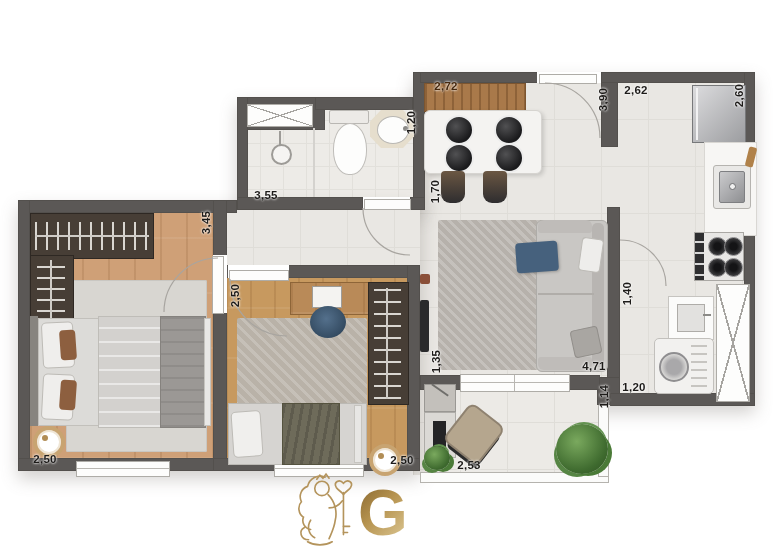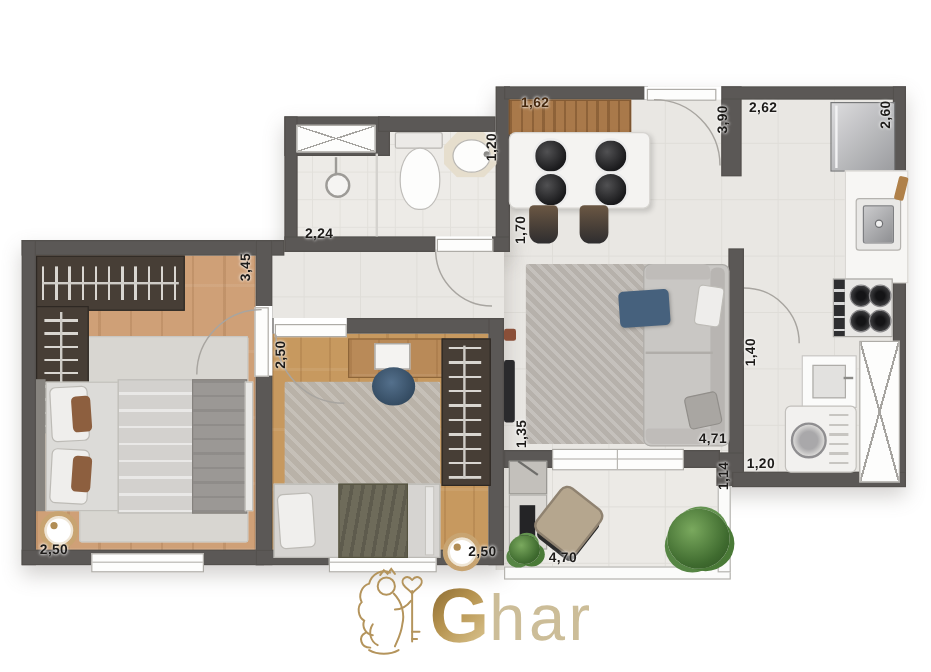--- a/index.html
+++ b/index.html
@@ -216,49 +216,48 @@
   <div class="plant" style="left:556px;top:424px;width:52px;height:50px;"></div>
 
   <svg class="arcs" width="776" height="560" viewBox="0 0 776 560">
     <path d="M 545 83 A 55 55 0 0 1 600 138" fill="none" stroke="#a8a5a0" stroke-width="1.2"></path>
     <path d="M 363 208 A 47 47 0 0 0 410 255" fill="none" stroke="#a8a5a0" stroke-width="1.2"></path>
     <path d="M 218 258 A 54 54 0 0 0 164 312" fill="none" stroke="#a8a5a0" stroke-width="1.2"></path>
     <path d="M 230 279 A 57 57 0 0 0 287 336" fill="none" stroke="#a8a5a0" stroke-width="1.2"></path>
     <path d="M 620 240 A 46 46 0 0 1 666 286" fill="none" stroke="#a8a5a0" stroke-width="1.2"></path>
   </svg>
 
-  <span class="dim" style="left:429px;top:80px;color:#45280e;">1,62</span>
+  <span class="dim" style="left:429px;top:80px;color:#45280e;">2,72</span>
   <span class="dim dimV" style="left:586px;top:93px;">3,90</span>
   <span class="dim" style="left:619px;top:84px;">2,62</span>
   <span class="dim dimV" style="left:722px;top:89px;">2,60</span>
   <span class="dim dimV" style="left:394px;top:116px;">1,20</span>
-  <span class="dim" style="left:249px;top:189px;">2,24</span>
+  <span class="dim" style="left:249px;top:189px;">3,55</span>
   <span class="dim dimV" style="left:189px;top:216px;">3,45</span>
   <span class="dim dimV" style="left:418px;top:185px;">1,70</span>
   <span class="dim dimV" style="left:218px;top:289px;">2,50</span>
   <span class="dim dimV" style="left:610px;top:287px;">1,40</span>
   <span class="dim dimV" style="left:419px;top:355px;">1,35</span>
   <span class="dim" style="left:577px;top:360px;">4,71</span>
   <span class="dim" style="left:617px;top:381px;">1,20</span>
   <span class="dim dimV" style="left:587px;top:390px;">1,14</span>
   <span class="dim" style="left:28px;top:453px;">2,50</span>
   <span class="dim" style="left:385px;top:454px;">2,50</span>
-  <span class="dim" style="left:452px;top:459px;">4,70</span>
+  <span class="dim" style="left:452px;top:459px;">2,53</span>
 
   <div class="logo">
     <svg width="74" height="82" viewBox="0 0 60 80" style="margin-right:-4px;" fill="none" stroke="#b4945c" stroke-width="1.6" stroke-linecap="round">
       <path d="M30 7 C23 4 15 8 13 16 C7 18 4 25 7 31 C3 35 4 43 9 46 C7 51 10 57 16 58"></path>
       <circle cx="27" cy="18" r="7"></circle>
       <path d="M22 9 L25 5 L28 8 L31 4 L34 8"></path>
       <path d="M33 24 C40 31 42 41 40 49 C39 57 36 62 34 67"></path>
       <path d="M20 66 C14 63 12 55 16 49"></path>
       <path d="M13 70 C20 74 30 74 37 70"></path>
       <path d="M14 68 C6 68 4 59 10 56"></path>
       <path d="M34 37 C40 37 44 34 47 30"></path>
       <line x1="48" y1="22" x2="48" y2="63"></line>
       <path d="M48 13 C44 8 38 12 41 17 C43 20 46 21 48 24 C50 21 53 20 55 17 C58 12 52 8 48 13"></path>
       <path d="M48 55 L54 55 M48 61 L52 61"></path>
     </svg>
     <span class="logo-g">G</span>
-    <span class="logo-har">har</span>
   </div>
 
 </div>
 
 </body></html>

